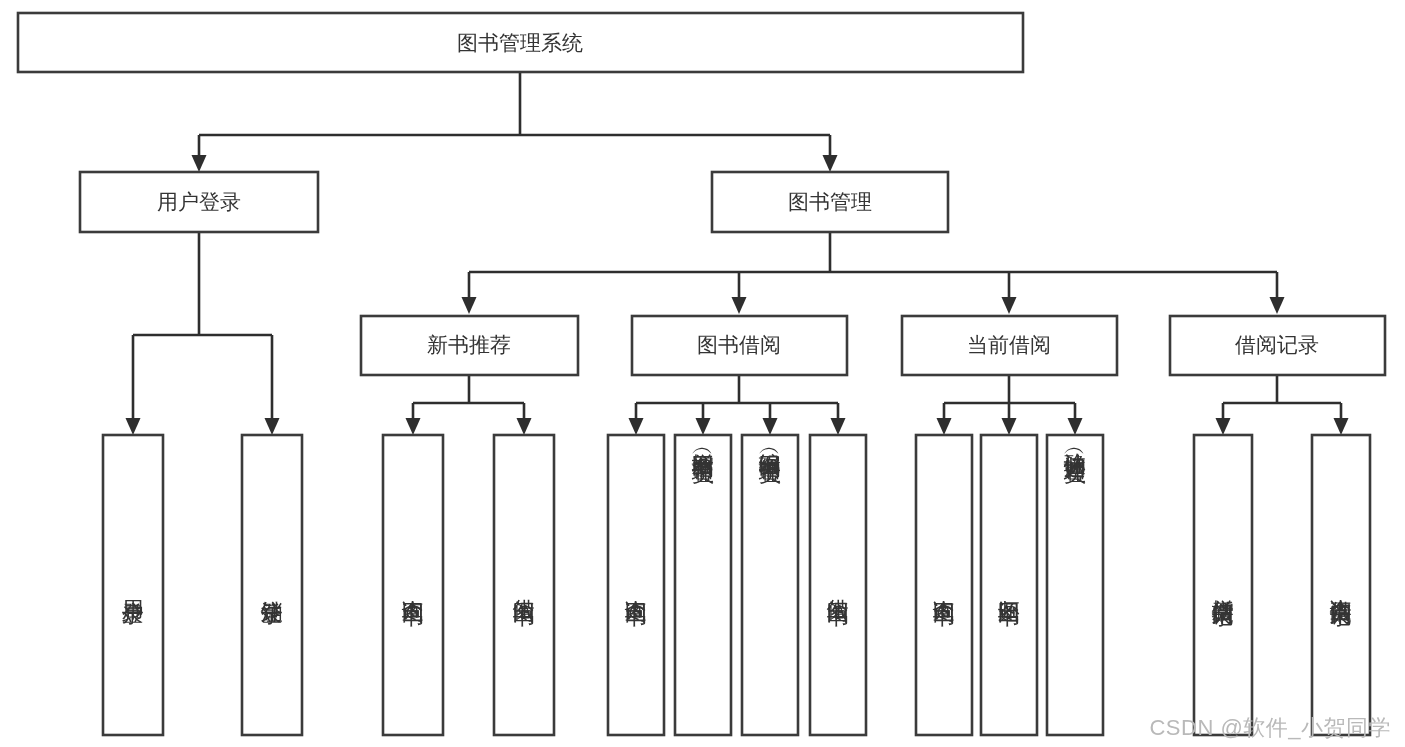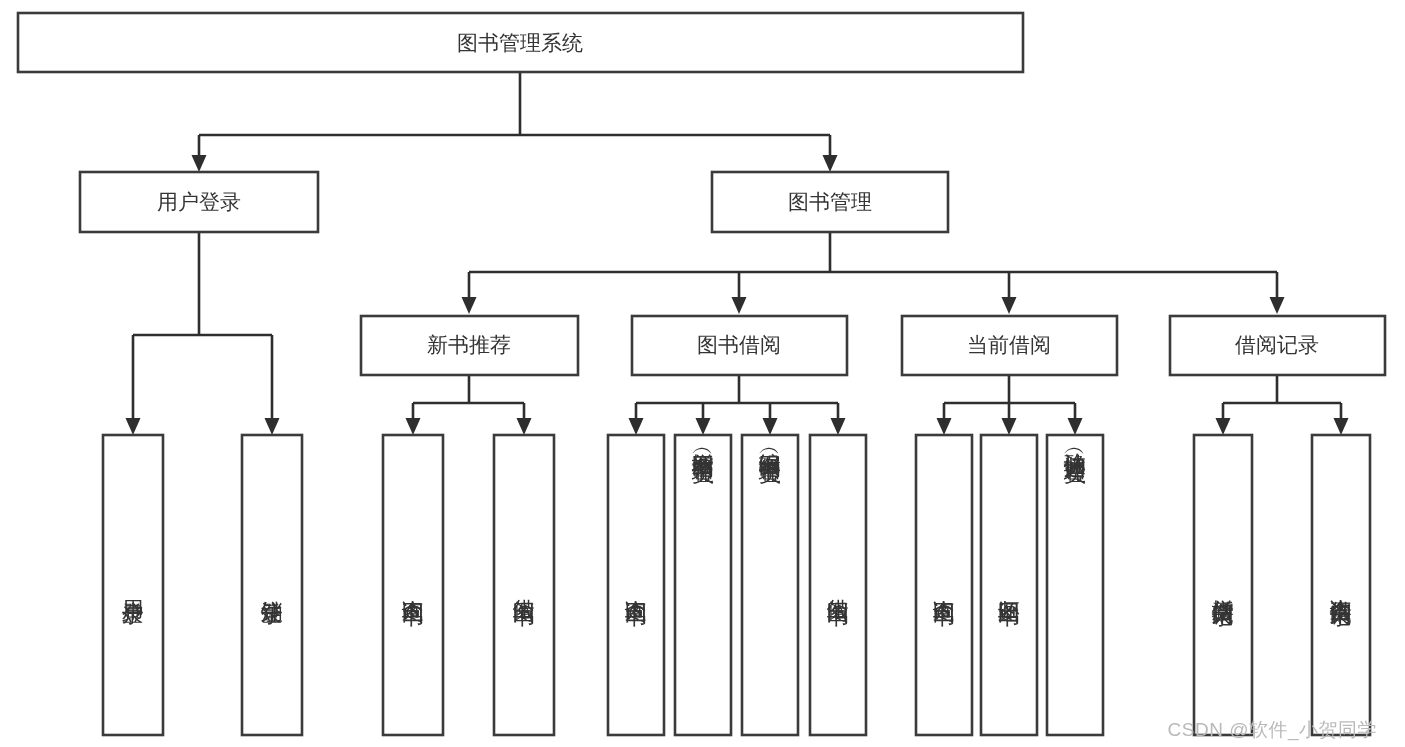--- a/index.html
+++ b/index.html
@@ -57,24 +57,24 @@
     font-family: "Liberation Sans", "DejaVu Sans", sans-serif;
     font-size: 22px;
     line-height: 1.06;
     color: #343434;
     letter-spacing: 1.5px;
     white-space: nowrap;
     text-align: center;
   }
   #watermark {
     position: absolute;
-    right: 28px;
+    right: 14px;
     bottom: 4px;
     font-family: "Liberation Sans", "DejaVu Sans", sans-serif;
-    font-size: 19px;
+    font-size: 22px;
     color: #b9b9b9;
     letter-spacing: 0.5px;
     white-space: nowrap;
   }
 </style>
 </head>
 <body>
 
 <div id="diagram-root">
 

